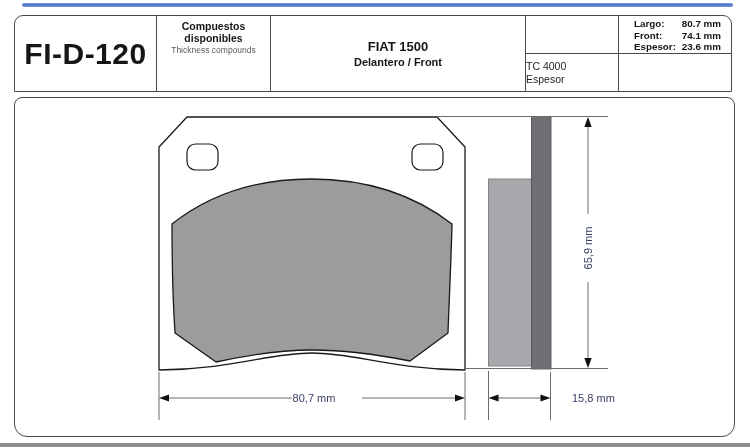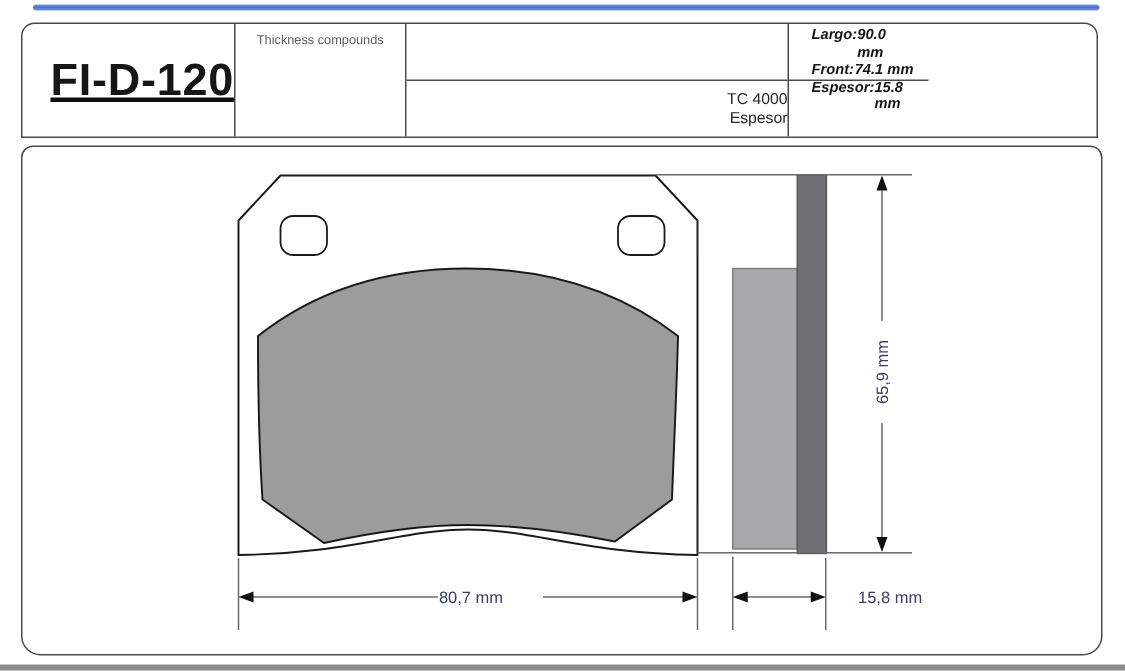--- a/index.html
+++ b/index.html
@@ -28,43 +28,43 @@
     border: 1px solid #4a4a4a;
     border-radius: 9px 9px 0 0;
     background: #fff;
     display: grid;
     grid-template-columns: 142px 114px 255px 93px 1fr;
     overflow: hidden;
   }
   .hcell { border-right: 1px solid #4a4a4a; position: relative; }
   .hcell:last-child { border-right: none; }
 
-  .cell-code { display: flex; align-items: center; justify-content: flex-end; text-decoration: underline; }
+  .cell-code { display: flex; align-items: center; justify-content: center; }
   .product-code { font-size: 30px; font-weight: bold; letter-spacing: 0.5px; color: #161616; }
 
   .cell-compounds { text-align: center; padding-top: 4px; }
   .compounds-title { font-size: 10.5px; font-weight: bold; color: #161616; }
   .compounds-subtitle { font-size: 8.5px; color: #5c5c5c; margin-top: 1px; }
   .compound-list { margin-top: 9px; }
   .compound { font-size: 9px; font-weight: 600; line-height: 11px; letter-spacing: 0.3px; }
 
   .cell-app { display: flex; flex-direction: column; align-items: center; justify-content: center; gap: 2px; }
   .vehicle { font-size: 13px; font-weight: bold; color: #161616; }
   .position { font-size: 11px; font-weight: bold; color: #161616; }
 
   .split-cell { display: flex; flex-direction: column; }
   .split-top { height: 38px; border-bottom: 1px solid #4a4a4a; }
   .split-bottom { flex: 1; }
 
   .cell-counterpart .split-bottom {
-    display: flex; flex-direction: column; align-items: flex-end; justify-content: center;
+    display: flex; flex-direction: column; align-items: flex-start; justify-content: center;
   }
   .counterpart-code, .counterpart-pos { font-size: 10.5px; color: #262626; line-height: 13px; }
 
-  .cell-specs .split-top, .cell-specs .split-bottom { padding: 2px 10px 0 15px; font-style: italic; }
+  .cell-specs .split-top, .cell-specs .split-bottom { padding: 2px 10px 0 15px; }
   .spec-row { display: flex; justify-content: space-between; }
   .spec-row span { font-size: 9.8px; font-weight: bold; color: #161616; line-height: 11.5px; }
 
   
   .drawing-box {
     position: absolute; left: 14px; top: 97px;
     width: 721px; height: 340px;
     border: 1px solid #4a4a4a;
     border-radius: 8px 8px 13px 13px;
     background: #fff;
@@ -87,45 +87,50 @@
 
   <div class="accent-line"></div>
 
   <div class="header-table">
 
     <div class="hcell cell-code">
       <span class="product-code">FI-D-120</span>
     </div>
 
     <div class="hcell cell-compounds">
+      <div class="compounds-title">Compuestos disponibles</div>
       <div class="compounds-subtitle">Thickness compounds</div>
     </div>
 
+    <div class="hcell cell-app">
+      <div class="vehicle">FIAT 1500</div>
+      <div class="position">Delantero / Front</div>
+    </div>
 
     <div class="hcell split-cell cell-counterpart">
       <div class="split-top"></div>
       <div class="split-bottom">
         <div class="counterpart-code">TC 4000</div>
         <div class="counterpart-pos">Espesor</div>
       </div>
     </div>
 
     <div class="hcell split-cell cell-specs">
       <div class="split-top">
         <div class="spec-row">
           <span>Largo:</span>
-          <span>90.0 mm</span>
+          <span>80.7 mm</span>
         </div>
         <div class="spec-row">
           <span>Front:</span>
           <span>74.1 mm</span>
         </div>
         <div class="spec-row">
           <span>Espesor:</span>
-          <span>15.8 mm</span>
+          <span>23.6 mm</span>
         </div>
       </div>
     </div>
   </div>
 
   <div class="drawing-box">
     <svg width="721" height="340" viewBox="14 97 721 340" xmlns="http://www.w3.org/2000/svg">
 
       <path d="M 187,117 L 437,117 L 465,147 L 465,370
                C 390,369 355,353 312,353

